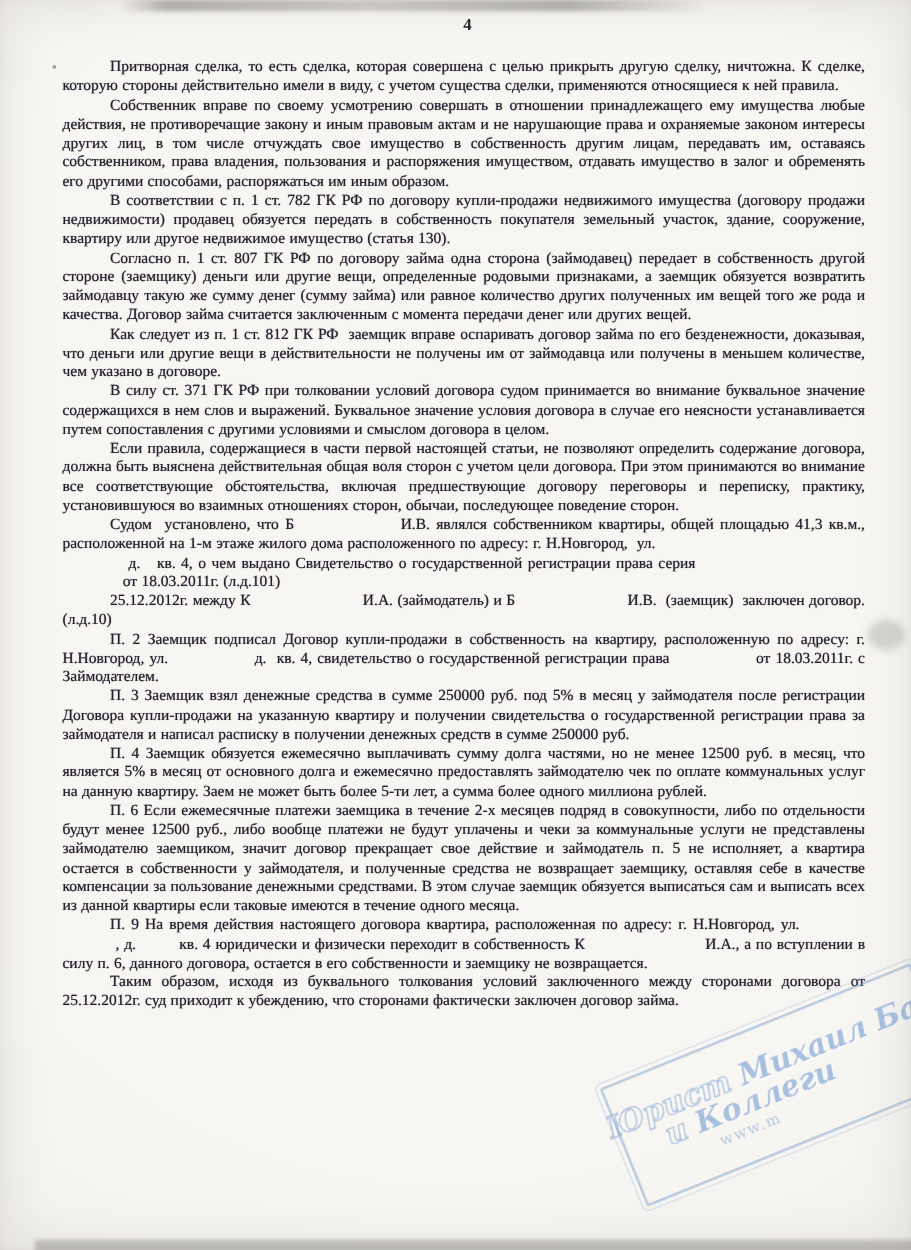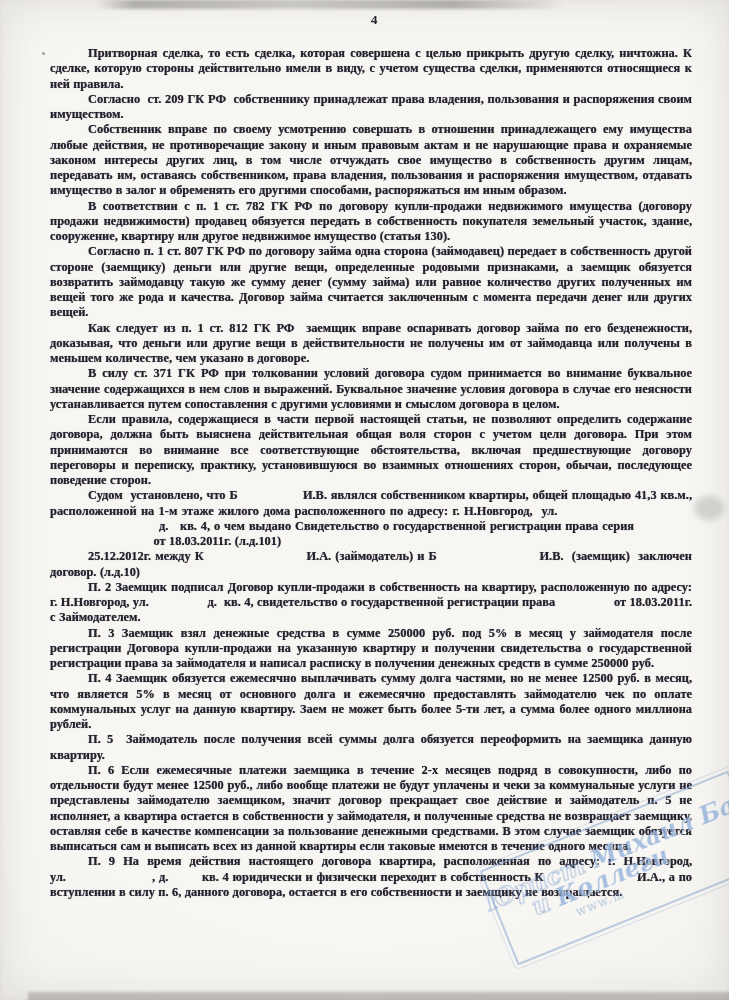--- a/index.html
+++ b/index.html
@@ -15,21 +15,21 @@
   .page-number{
     position:absolute;top:12px;left:0;width:748px;text-align:center;
     font-size:13.5px;font-weight:bold;filter:blur(0.2px);
   }
   .content{
     position:absolute;left:50px;top:46px;width:642px;
     font-size:12.4px;line-height:15.25px;text-align:justify;word-spacing:0.35px;
     text-shadow:0.4px 0 0 rgba(150,50,50,0.16), -0.4px 0 0 rgba(50,70,150,0.16), 0 0 0.8px rgba(30,30,55,0.5);
     filter:blur(0.22px);
   }
-  .content p{margin:0;text-indent:38px;font-weight:bold;}
+  .content p{margin:0;text-indent:38px;}
   
   .smudge-top{
     position:absolute;left:96px;top:0;width:470px;height:9px;border-radius:5px;
     background:linear-gradient(90deg, rgba(125,123,120,0) 0%, rgba(118,116,113,0.5) 8%,
       rgba(140,138,135,0.36) 42%, rgba(118,116,113,0.5) 76%, rgba(125,123,120,0.15) 94%, rgba(125,123,120,0) 100%);
     filter:blur(1.6px);
   }
   .smudge-bottom{
     position:absolute;left:28px;right:-6px;bottom:-3px;height:11px;
     background:rgba(138,136,131,0.45);filter:blur(1.8px);
@@ -62,35 +62,34 @@
 
 <div class="page">
 
   <div class="smudge-top"></div>
   <div class="speck"></div>
 
   <div class="page-number">4</div>
 
   <main class="content">
     <p>Притворная сделка, то есть сделка, которая совершена с целью прикрыть другую сделку, ничтожна. К сделке, которую стороны действительно имели в виду, с учетом существа сделки, применяются относящиеся к ней правила.</p>
-    <p>Согласно &nbsp;ст. 209 ГК РФ &nbsp;собственнику принадлежат права владения, пользования и распоряжения своим имуществом.</p>
     <p>Собственник вправе по своему усмотрению совершать в отношении принадлежащего ему имущества любые действия, не противоречащие закону и иным правовым актам и не нарушающие права и охраняемые законом интересы других лиц, в том числе отчуждать свое имущество в собственность другим лицам, передавать им, оставаясь собственником, права владения, пользования и распоряжения имуществом, отдавать имущество в залог и обременять его другими способами, распоряжаться им иным образом.</p>
     <p>В соответствии с п. 1 ст. 782 ГК РФ по договору купли-продажи недвижимого имущества (договору продажи недвижимости) продавец обязуется передать в собственность покупателя земельный участок, здание, сооружение, квартиру или другое недвижимое имущество (статья 130).</p>
     <p>Согласно п. 1 ст. 807 ГК РФ по договору займа одна сторона (займодавец) передает в собственность другой стороне (заемщику) деньги или другие вещи, определенные родовыми признаками, а заемщик обязуется возвратить займодавцу такую же сумму денег (сумму займа) или равное количество других полученных им вещей того же рода и качества. Договор займа считается заключенным с момента передачи денег или других вещей.</p>
     <p>Как следует из п. 1 ст. 812 ГК РФ &nbsp;заемщик вправе оспаривать договор займа по его безденежности, доказывая, что деньги или другие вещи в действительности не получены им от займодавца или получены в меньшем количестве, чем указано в договоре.</p>
     <p>В силу ст. 371 ГК РФ при толковании условий договора судом принимается во внимание буквальное значение содержащихся в нем слов и выражений. Буквальное значение условия договора в случае его неясности устанавливается путем сопоставления с другими условиями и смыслом договора в целом.</p>
     <p>Если правила, содержащиеся в части первой настоящей статьи, не позволяют определить содержание договора, должна быть выяснена действительная общая воля сторон с учетом цели договора. При этом принимаются во внимание все соответствующие обстоятельства, включая предшествующие договору переговоры и переписку, практику, установившуюся во взаимных отношениях сторон, обычаи, последующее поведение сторон.</p>
     <p>Судом &nbsp;установлено, что Б&nbsp;&nbsp;&nbsp;&nbsp;&nbsp;&nbsp;&nbsp;&nbsp;&nbsp;&nbsp;&nbsp;&nbsp;&nbsp;&nbsp;&nbsp;&nbsp;&nbsp;И.В. являлся собственником квартиры, общей площадью 41,3 кв.м., расположенной на 1-м этаже жилого дома расположенного по адресу: г. Н.Новгород, &nbsp;ул.&nbsp;&nbsp;&nbsp;&nbsp;&nbsp;&nbsp;&nbsp;&nbsp;&nbsp;&nbsp;&nbsp;&nbsp;&nbsp;&nbsp;&nbsp; &nbsp;&nbsp;&nbsp;&nbsp;&nbsp;&nbsp;&nbsp;&nbsp;&nbsp;&nbsp;&nbsp;&nbsp;&nbsp;&nbsp;&nbsp; &nbsp;&nbsp;&nbsp;&nbsp;&nbsp;&nbsp;&nbsp;&nbsp;&nbsp;&nbsp;&nbsp;&nbsp;&nbsp;&nbsp;&nbsp; &nbsp;&nbsp;&nbsp;&nbsp;&nbsp;&nbsp;&nbsp;&nbsp;&nbsp;&nbsp;&nbsp;&nbsp;д. &nbsp;&nbsp;кв. 4, о чем выдано Свидетельство о государственной регистрации права серия&nbsp;&nbsp;&nbsp;&nbsp;&nbsp;&nbsp;&nbsp;&nbsp;&nbsp;&nbsp;&nbsp;&nbsp;&nbsp;&nbsp;&nbsp; &nbsp;&nbsp;&nbsp;&nbsp;&nbsp;&nbsp;&nbsp;&nbsp;&nbsp;&nbsp;&nbsp;&nbsp;&nbsp;&nbsp;&nbsp; &nbsp;&nbsp;&nbsp;&nbsp;&nbsp;&nbsp;&nbsp;&nbsp;&nbsp;&nbsp;&nbsp;&nbsp;&nbsp;&nbsp;от 18.03.2011г. (л.д.101)</p>
     <p>25.12.2012г. между К&nbsp;&nbsp;&nbsp;&nbsp;&nbsp;&nbsp;&nbsp;&nbsp;&nbsp;&nbsp;&nbsp;&nbsp; &nbsp;&nbsp;&nbsp;&nbsp;&nbsp;&nbsp;&nbsp;&nbsp;&nbsp;&nbsp;&nbsp;&nbsp;И.А. (займодатель) и Б&nbsp;&nbsp;&nbsp;&nbsp;&nbsp;&nbsp;&nbsp;&nbsp;&nbsp;&nbsp;&nbsp;&nbsp; &nbsp;&nbsp;&nbsp;&nbsp;&nbsp;&nbsp;&nbsp;&nbsp;&nbsp;&nbsp;&nbsp;&nbsp;И.В. &nbsp;(заемщик) &nbsp;заключен договор. (л.д.10)</p>
     <p>П. 2 Заемщик подписал Договор купли-продажи в собственность на квартиру, расположенную по адресу: г. Н.Новгород, ул.&nbsp;&nbsp;&nbsp;&nbsp;&nbsp;&nbsp;&nbsp;&nbsp;&nbsp;&nbsp;&nbsp;&nbsp;&nbsp;&nbsp;&nbsp;&nbsp;&nbsp;д. &nbsp;кв. 4, свидетельство о государственной регистрации права&nbsp;&nbsp;&nbsp;&nbsp;&nbsp;&nbsp;&nbsp;&nbsp; &nbsp;&nbsp;&nbsp;&nbsp;&nbsp;&nbsp;&nbsp;&nbsp;от 18.03.2011г. с Займодателем.</p>
     <p>П. 3 Заемщик взял денежные средства в сумме 250000 руб. под 5% в месяц у займодателя после регистрации Договора купли-продажи на указанную квартиру и получении свидетельства о государственной регистрации права за займодателя и написал расписку в получении денежных средств в сумме 250000 руб.</p>
     <p>П. 4 Заемщик обязуется ежемесячно выплачивать сумму долга частями, но не менее 12500 руб. в месяц, что является 5% в месяц от основного долга и ежемесячно предоставлять займодателю чек по оплате коммунальных услуг на данную квартиру. Заем не может быть более 5-ти лет, а сумма более одного миллиона рублей.</p>
-    <p>П. 5 &nbsp;Займодатель после получения всей суммы долга обязуется переоформить на заемщика данную квартиру.</p>
     <p>П. 6 Если ежемесячные платежи заемщика в течение 2-х месяцев подряд в совокупности, либо по отдельности будут менее 12500 руб., либо вообще платежи не будут уплачены и чеки за коммунальные услуги не представлены займодателю заемщиком, значит договор прекращает свое действие и займодатель п. 5 не исполняет, а квартира остается в собственности у займодателя, и полученные средства не возвращает заемщику, оставляя себе в качестве компенсации за пользование денежными средствами. В этом случае заемщик обязуется выписаться сам и выписать всех из данной квартиры если таковые имеются в течение одного месяца.</p>
     <p>П. 9 На время действия настоящего договора квартира, расположенная по адресу: г. Н.Новгород, ул.&nbsp;&nbsp;&nbsp;&nbsp;&nbsp;&nbsp;&nbsp;&nbsp;&nbsp;&nbsp;&nbsp; &nbsp;&nbsp;&nbsp;&nbsp;&nbsp;&nbsp;&nbsp;&nbsp;&nbsp;&nbsp;&nbsp;, д. &nbsp;&nbsp;&nbsp;&nbsp;&nbsp;&nbsp;&nbsp;&nbsp;кв. 4 юридически и физически переходит в собственность К&nbsp;&nbsp;&nbsp;&nbsp;&nbsp;&nbsp;&nbsp;&nbsp;&nbsp;&nbsp;&nbsp;&nbsp; &nbsp;&nbsp;&nbsp;&nbsp;&nbsp;&nbsp;&nbsp;&nbsp;&nbsp;&nbsp;&nbsp;&nbsp;И.А., а по вступлении в силу п. 6, данного договора, остается в его собственности и заемщику не возвращается.</p>
+    <p>Таким образом, исходя из буквального толкования условий заключенного между сторонами договора от 25.12.2012г. суд приходит к убеждению, что сторонами фактически заключен договор займа.</p>
   </main>
 
   <div class="watermark">
     <div class="wm-row wm-row1"><span class="wm-outline">Юрист</span>&nbsp;<span class="wm-solid">Михаил Баб</span></div>
     <div class="wm-row wm-row2"><span class="wm-outline">и</span>&nbsp;<span class="wm-solid">Коллеги</span></div>
     <div class="wm-url">www.m</div>
   </div>
 
   <div class="smudge-right"></div>
   <div class="smudge-bottom"></div>

